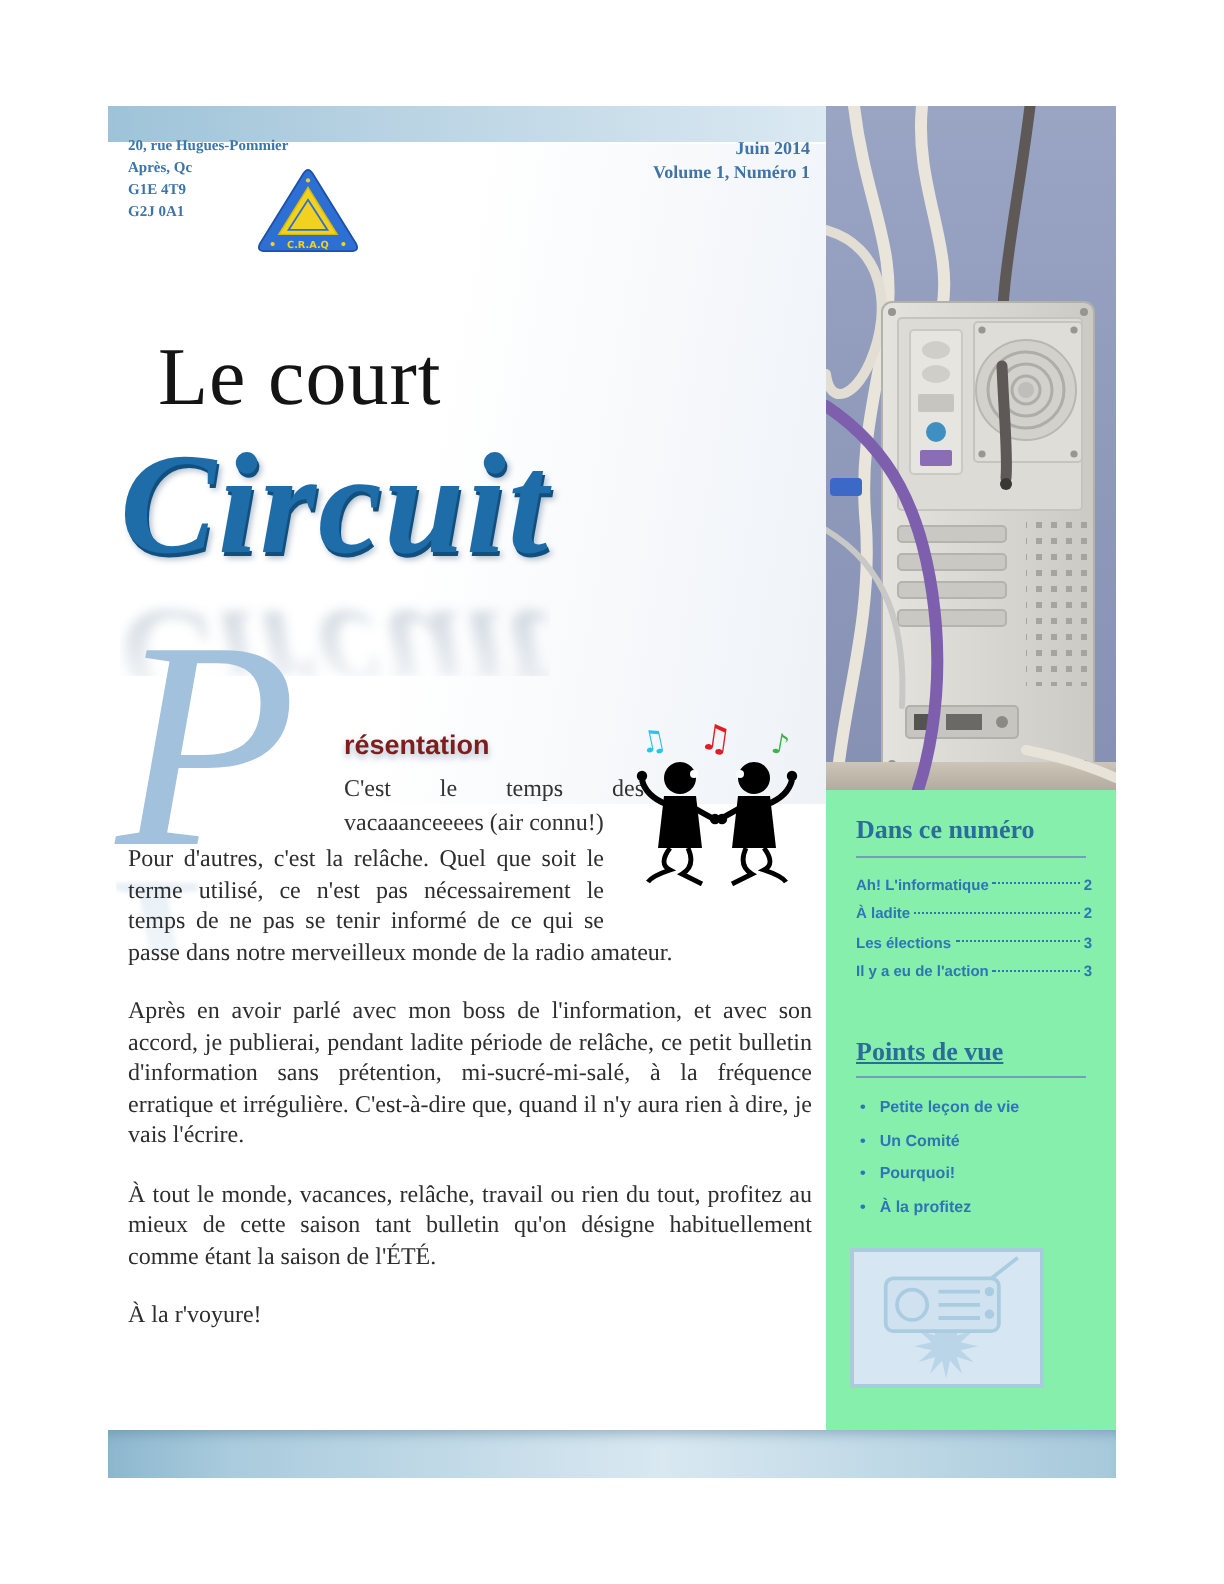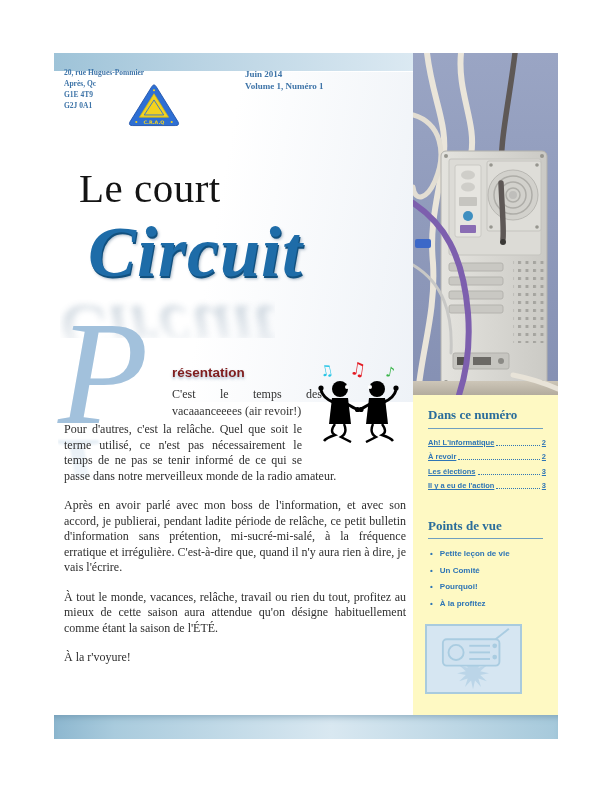--- a/index.html
+++ b/index.html
@@ -6,29 +6,29 @@
   .page{position:relative;width:580px;height:792px;background:#ffffff;overflow:hidden;
         font-family:"Liberation Serif", serif;}
   .masthead-tint{position:absolute;left:54px;top:72px;width:359px;height:330px;
         background:linear-gradient(100deg,#ffffff 45%,#eef2f7 100%);z-index:0;}
   
   .top-band{position:absolute;left:54px;top:53px;width:359px;height:18px;
         background:linear-gradient(90deg,#9ec3d8 0%,#b9d3e3 40%,#dbe9f2 100%);z-index:1;}
   
   .addr{position:absolute;left:64px;top:67px;font:bold 7.5px/11px "Liberation Serif",serif;
         color:#3e74a8;z-index:2;}
-  .issue{position:absolute;left:245px;top:68px;width:160px;text-align:left;
+  .issue{position:absolute;left:245px;top:68px;width:160px;text-align:right;
         font:bold 9px/12px "Liberation Serif",serif;color:#3e74a8;z-index:2;}
   .logo{position:absolute;left:126px;top:84px;width:56px;height:46px;z-index:2;}
   
   .title1{position:absolute;left:63px;top:168px;font:400 41px/1 "Liberation Serif",serif;
         color:#141414;letter-spacing:.5px;z-index:2;margin-left:16px;}
   .title2{position:absolute;left:60px;top:216px;font:bold italic 72px/1 "Liberation Serif",serif;
         color:#1e6ca8;letter-spacing:1px;z-index:2;
-        text-shadow:1px 2px 0 #11507e,2px 3px 3px rgba(20,60,100,.35);margin-left:28px;}
+        text-shadow:1px 2px 0 #11507e,2px 3px 3px rgba(20,60,100,.35);}
   .t2refl{position:absolute;left:60px;top:294px;width:330px;height:44px;overflow:hidden;z-index:1;}
   .t2refl-text{position:absolute;left:0;top:0;font:bold italic 72px/1 "Liberation Serif",serif;
         color:#64809a;letter-spacing:1px;transform:scaleY(-1);filter:blur(3px);opacity:.38;
         -webkit-mask-image:linear-gradient(to bottom,transparent 10%,rgba(0,0,0,.9) 100%);
         mask-image:linear-gradient(to bottom,transparent 10%,rgba(0,0,0,.9) 100%);}
   .dropcap{position:absolute;left:58px;top:316px;font:italic 148px/0.78 "Liberation Serif",serif;
         color:#a2c1dc;z-index:2;}
   .prefl{position:absolute;left:58px;top:432px;width:120px;height:46px;overflow:hidden;z-index:0;}
   .prefl-text{position:absolute;left:0;top:0;font:italic 148px/0.78 "Liberation Serif",serif;
         color:#a2c1dc;transform:scaleY(-1);filter:blur(1px);opacity:.35;
@@ -39,27 +39,27 @@
   .intro{position:absolute;left:172px;top:386px;width:150px;font:12px/17px "Liberation Serif",serif;
         color:#333;text-align:justify;z-index:2;}
   .clipart{position:absolute;left:313px;top:357px;width:94px;height:86px;z-index:2;}
   
   .bodycol{position:absolute;left:64px;top:422px;width:342px;z-index:2;
         font:12px/15.5px "Liberation Serif",serif;color:#2e2e2e;text-align:justify;}
   .bodycol p{margin:0 0 14px;}
   .p1spacer{float:right;width:104px;height:34px;}
   
   .photo{position:absolute;left:413px;top:53px;width:145px;height:342px;z-index:1;}
-  .panel{position:absolute;left:413px;top:395px;width:145px;height:320px;background:#fef9c3;z-index:1;}
+  .panel{position:absolute;left:413px;top:395px;width:145px;height:320px;background:#86efac;z-index:1;}
   .sb-head{margin:0 15px;padding:12px 0 5px;font:bold 13px/1.2 "Liberation Serif",serif;
         color:#2a6d9b;border-bottom:1px solid #6fa0c0;}
-  .sb-head.second{padding-top:22px;}
+  .sb-head.second{padding-top:22px;text-decoration:underline;}
   .toc{margin:9px 12px 0 15px;}
-  .toc-row{display:flex;align-items:flex-end;font:bold 7.5px/10px "Liberation Sans",sans-serif;
-        color:#2e75b5;margin-bottom:4.5px;text-decoration:underline;}
+  .toc-row{display:flex;align-items:center;font:bold 7.5px/10px "Liberation Sans",sans-serif;
+        color:#2e75b5;margin-bottom:4.5px;}
   .toc-dots{flex:1;border-bottom:1.5px dotted #2e75b5;margin:0 2px 2px;}
   .pts{margin:10px 12px 0 17px;}
   .pt-row{display:flex;font:bold 8px/10px "Liberation Sans",sans-serif;color:#2e75b5;margin-bottom:6.5px;}
   .pt-bullet{margin-right:7px;}
   .ni-box{position:absolute;left:425px;top:624px;width:97px;height:70px;background:#d6e6f2;
         border:2px solid #a9cbde;box-sizing:border-box;z-index:2;}
   .ni-box svg{width:100%;height:100%;}
   .ni-text{position:absolute;left:419px;top:626px;width:140px;z-index:3;
         font:bold 9.5px/15px "Liberation Sans",sans-serif;color:#000;}
   .ni-text div{white-space:nowrap;}
@@ -101,21 +101,21 @@
   <div class="title2">Circuit</div>
   <div class="t2refl">
     <div class="t2refl-text">Circuit</div>
   </div>
 
   <div class="dropcap">P</div>
   <div class="prefl">
     <div class="prefl-text">P</div>
   </div>
   <div class="pres-head">résentation</div>
-  <div class="intro">C'est le temps des vacaaanceeees (air revoir!)</div>
+  <div class="intro">C'est le temps des vacaaanceeees (air connu!)</div>
 
   <svg class="clipart" viewBox="0 0 94 86">
     <text x="8" y="20" font-size="15" fill="#29c5e6" transform="rotate(-12 8 20)">♫</text>
     <text x="36" y="17" font-size="18" fill="#e31b23" transform="rotate(8 36 17)">♫</text>
     <text x="72" y="19" font-size="14" fill="#39b54a" transform="rotate(10 72 19)">♪</text>
     <g fill="#000" stroke="#000">
       <circle cx="27" cy="32" r="8" stroke="none"></circle>
       <circle cx="34" cy="30" r="2" fill="#fff" stroke="none"></circle>
       <path d="M19,41 L35,41 L38,67 L16,67 Z" stroke="none"></path>
       <path d="M20,45 Q10,41 8,33" fill="none" stroke-width="3"></path>
@@ -134,21 +134,21 @@
       <path d="M69,67 Q75,75 69,78 Q78,81 80,84" fill="none" stroke-width="2.4"></path>
       <path d="M60,67 Q56,76 63,80 Q57,83 53,85" fill="none" stroke-width="2.4"></path>
       <circle cx="44.5" cy="52.5" r="2.6" stroke="none"></circle>
       <circle cx="48" cy="52.5" r="2.6" stroke="none"></circle>
     </g>
   </svg>
 
   <div class="bodycol">
     <p><span class="p1spacer"></span><span>Pour d'autres, c'est la relâche. Quel que soit le terme utilisé, ce n'est pas nécessairement le temps de ne pas se tenir informé de ce qui se passe dans notre merveilleux monde de la radio amateur.</span></p>
     <p>Après en avoir parlé avec mon boss de l'information, et avec son accord, je publierai, pendant ladite période de relâche, ce petit bulletin d'information sans prétention, mi-sucré-mi-salé, à la fréquence erratique et irrégulière. C'est-à-dire que, quand il n'y aura rien à dire, je vais l'écrire.</p>
-    <p>À tout le monde, vacances, relâche, travail ou rien du tout, profitez au mieux de cette saison aura attendue qu'on désigne habituellement comme étant la saison de l'ÉTÉ.</p>
+    <p>À tout le monde, vacances, relâche, travail ou rien du tout, profitez au mieux de cette saison tant bulletin qu'on désigne habituellement comme étant la saison de l'ÉTÉ.</p>
     <p>À la r'voyure!</p>
   </div>
 
   <svg class="photo" viewBox="0 0 145 342" preserveAspectRatio="none">
     <defs>
       <linearGradient id="wallG" x1="0" y1="0" x2="0" y2="1">
         <stop offset="0" stop-color="#9aa5c4"></stop>
           <stop offset="1" stop-color="#8590b3"></stop>
       </linearGradient>
       <linearGradient id="towG" x1="0" y1="0" x2="1" y2="0">
@@ -216,21 +216,21 @@
 
   <div class="panel">
     <div class="sb-head">Dans ce numéro</div>
     <div class="toc">
       <div class="toc-row">
         <span>Ah! L'informatique</span>
         <span class="toc-dots"></span>
         <span>2</span>
       </div>
       <div class="toc-row">
-        <span>À revoir</span>
+        <span>À ladite</span>
         <span class="toc-dots"></span>
         <span>2</span>
       </div>
       <div class="toc-row">
         <span>Les élections</span>
         <span class="toc-dots"></span>
         <span>3</span>
       </div>
       <div class="toc-row">
         <span>Il y a eu de l'action</span>

